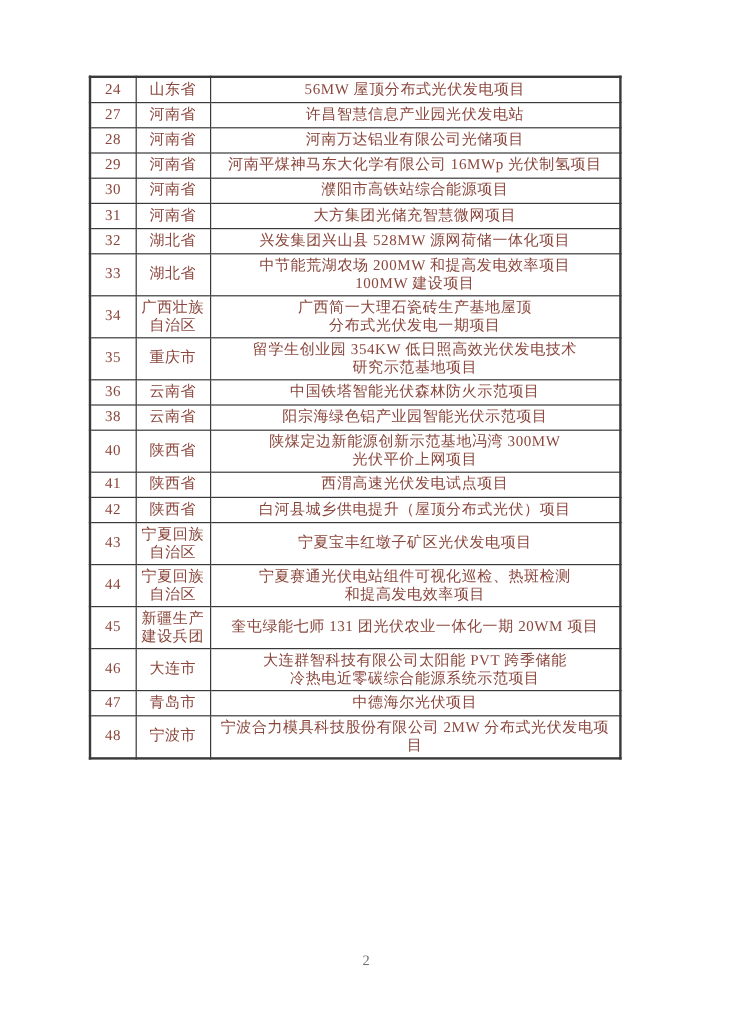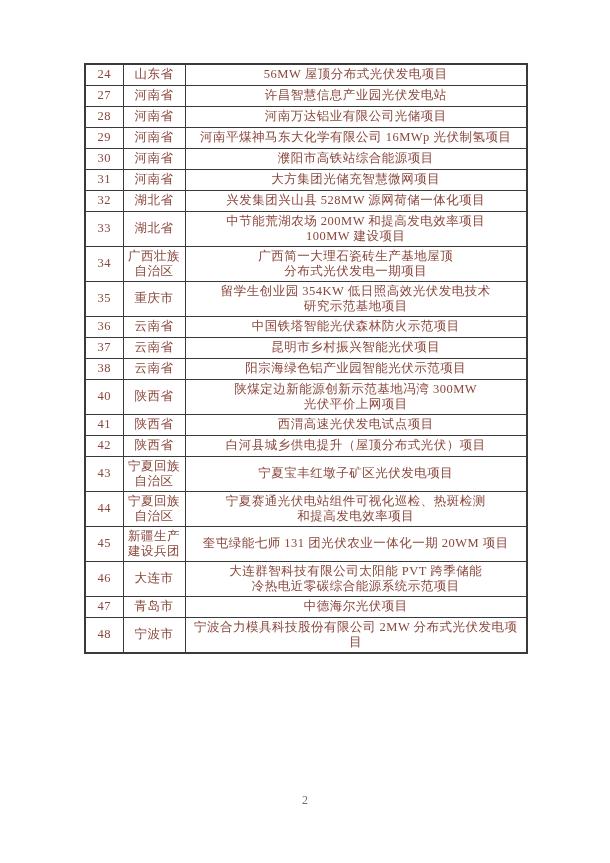--- a/index.html
+++ b/index.html
@@ -7,21 +7,21 @@
   body {
     width: 610px;
     height: 863px;
     background: #ffffff;
     position: relative;
     overflow: hidden;
     font-family: "Liberation Serif", "DejaVu Serif", serif;
   }
   .table-wrap {
     position: absolute;
-    left: 84px;
+    left: 74px;
     top: 63px;
     width: 444px;
   }
   table.doc-table {
     border-collapse: collapse;
     width: 100%;
     table-layout: fixed;
     border: 2px solid var(--border, #3a3a3a);
   }
   table.doc-table td {
@@ -113,25 +113,20 @@
     <td class="c-prov">重庆市</td>
     <td class="c-proj">留学生创业园 354KW 低日照高效光伏发电技术
 研究示范基地项目</td>
   </tr>
         <tr>
     <td class="c-no">36</td>
     <td class="c-prov">云南省</td>
     <td class="c-proj">中国铁塔智能光伏森林防火示范项目</td>
   </tr>
         <tr>
-    <td class="c-no">37</td>
-    <td class="c-prov">云南省</td>
-    <td class="c-proj">昆明市乡村振兴智能光伏项目</td>
-  </tr>
-        <tr>
     <td class="c-no">38</td>
     <td class="c-prov">云南省</td>
     <td class="c-proj">阳宗海绿色铝产业园智能光伏示范项目</td>
   </tr>
         <tr>
     <td class="c-no">40</td>
     <td class="c-prov">陕西省</td>
     <td class="c-proj">陕煤定边新能源创新示范基地冯湾 300MW
 光伏平价上网项目</td>
   </tr>

